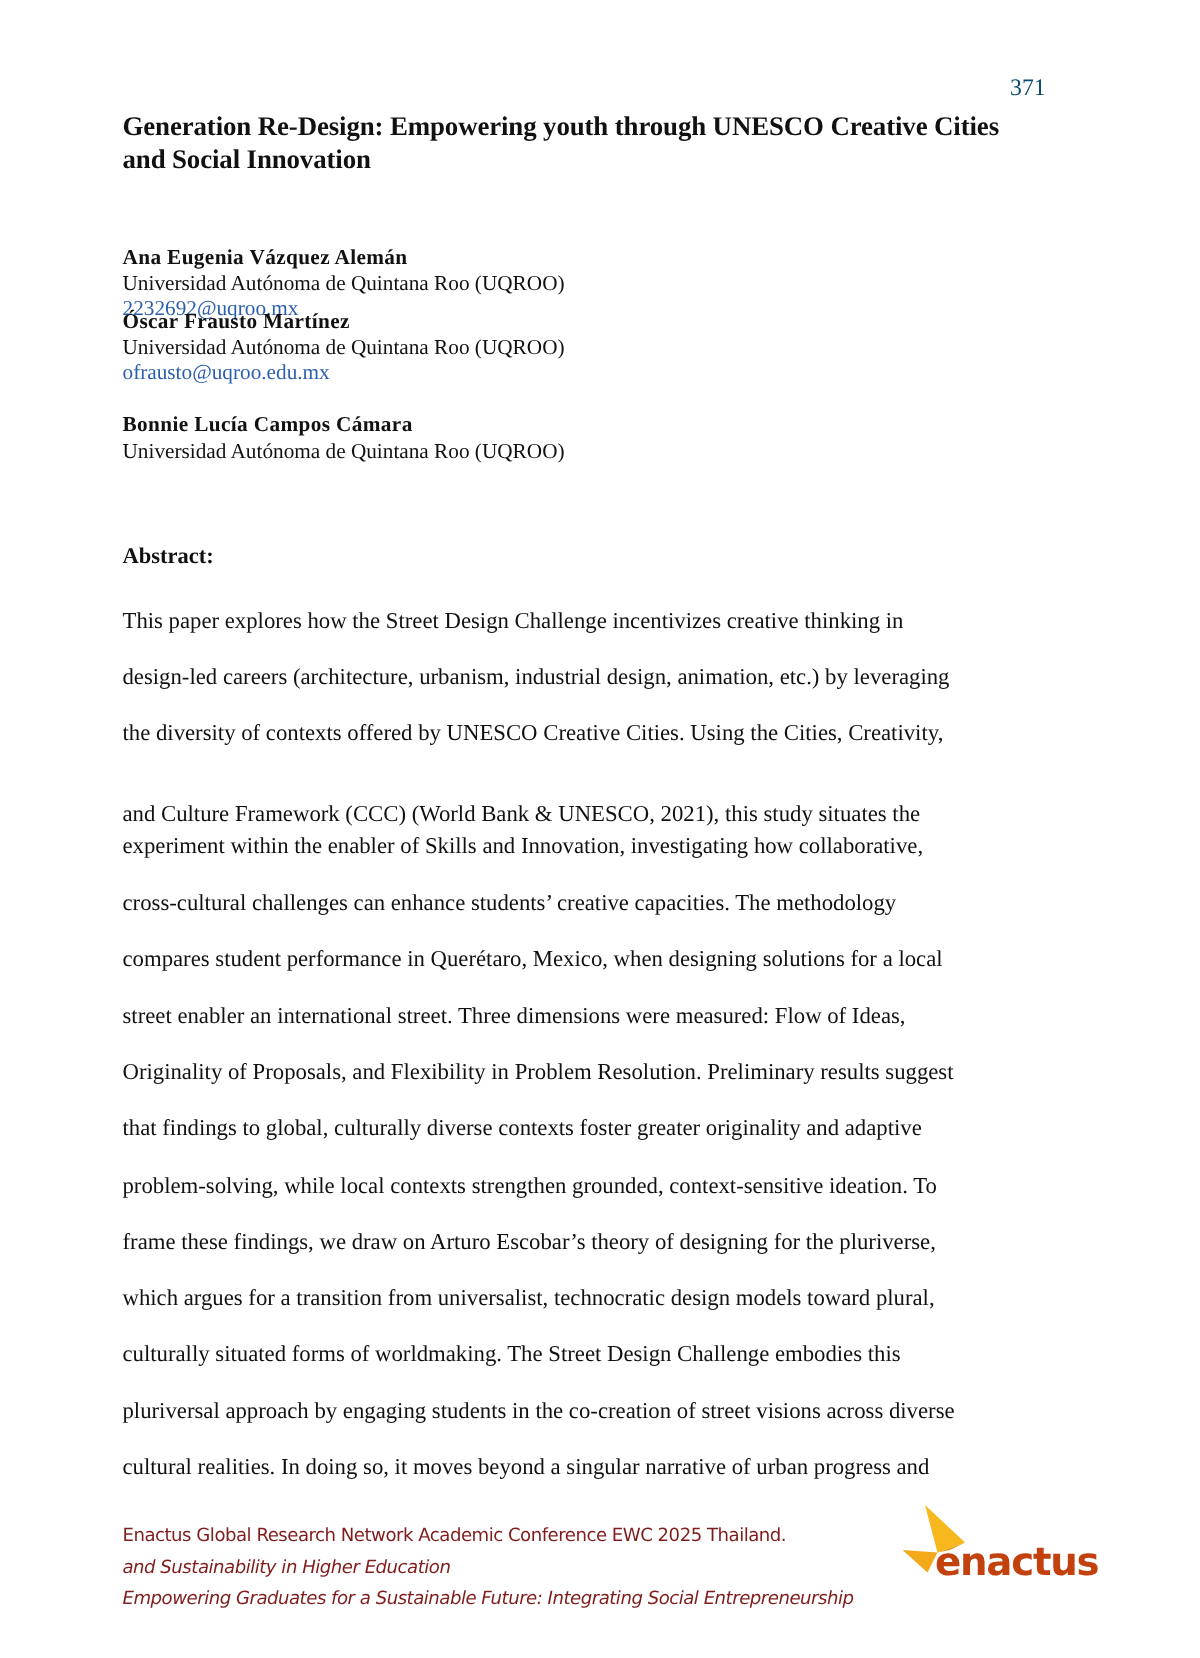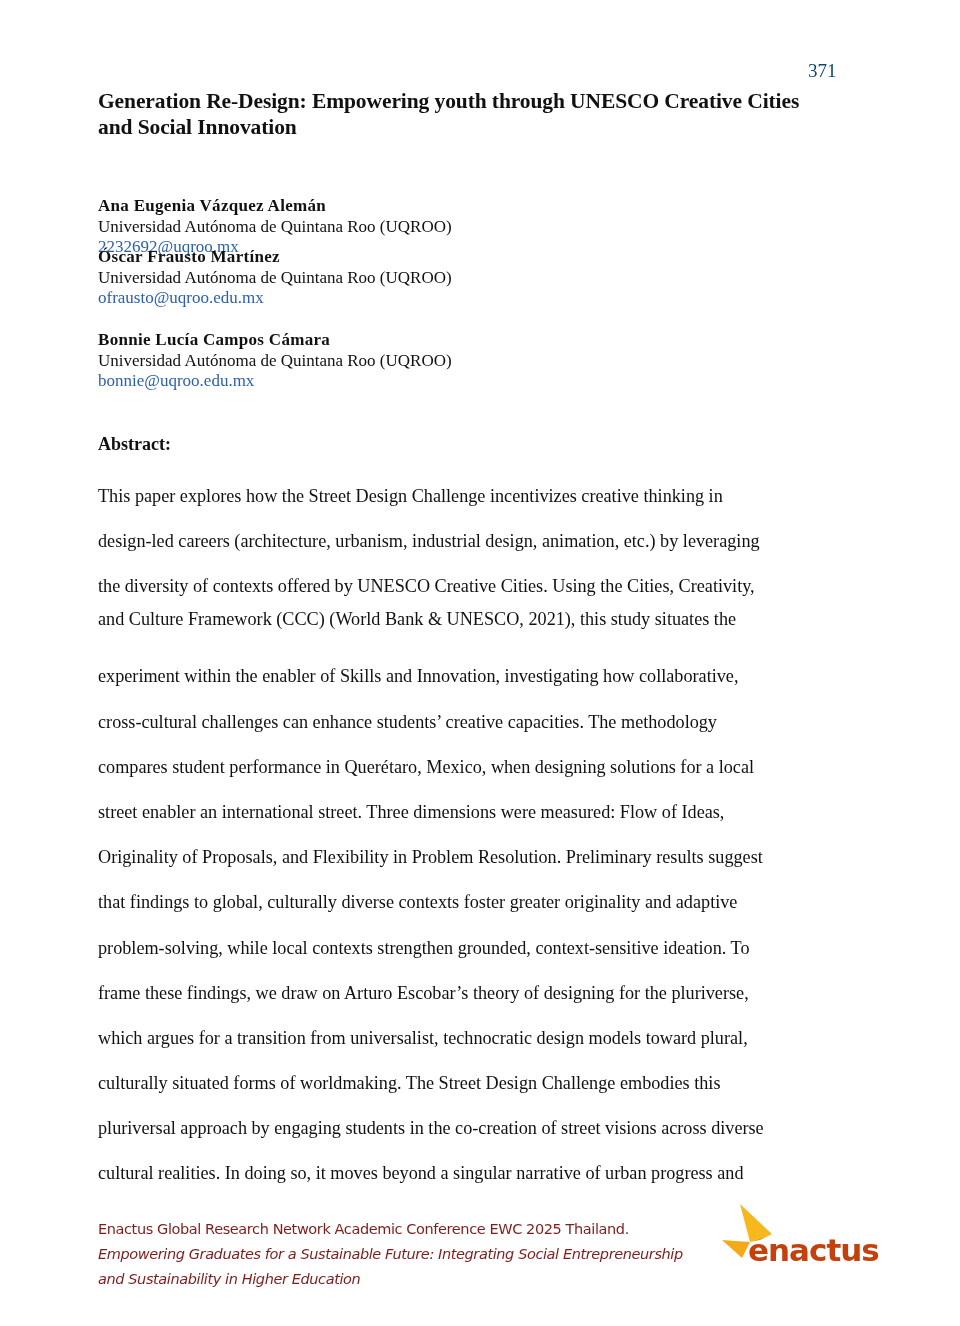--- a/index.html
+++ b/index.html
@@ -117,48 +117,47 @@
 
   <div class="author-block" style="top:247px;">
     <span class="author-name">Óscar Frausto Martínez</span>
     <span class="author-affil">Universidad Autónoma de Quintana Roo (UQROO)</span>
     <a class="author-email">ofrausto@uqroo.edu.mx</a>
   </div>
 
   <div class="author-block" style="top:330px;">
     <span class="author-name">Bonnie Lucía Campos Cámara</span>
     <span class="author-affil">Universidad Autónoma de Quintana Roo (UQROO)</span>
-    <a class="author-email">bonnie@uqroo.edu.mx</a>
   </div>
 
   <h2 class="abstract-heading">Abstract:</h2>
 
   <div>
     <div class="abstract-line" style="top:485px;">This paper explores how the Street Design Challenge incentivizes creative thinking in</div>
     <div class="abstract-line" style="top:530px;">design-led careers (architecture, urbanism, industrial design, animation, etc.) by leveraging</div>
     <div class="abstract-line" style="top:575px;">the diversity of contexts offered by UNESCO Creative Cities. Using the Cities, Creativity,</div>
-    <div class="abstract-line" style="top:608px;">and Culture Framework (CCC) (World Bank &amp; UNESCO, 2021), this study situates the</div>
+    <div class="abstract-line" style="top:640px;">and Culture Framework (CCC) (World Bank &amp; UNESCO, 2021), this study situates the</div>
     <div class="abstract-line" style="top:665px;">experiment within the enabler of Skills and Innovation, investigating how collaborative,</div>
     <div class="abstract-line" style="top:711px;">cross-cultural challenges can enhance students’ creative capacities. The methodology</div>
     <div class="abstract-line" style="top:756px;">compares student performance in Querétaro, Mexico, when designing solutions for a local</div>
     <div class="abstract-line" style="top:801px;">street enabler an international street. Three dimensions were measured: Flow of Ideas,</div>
     <div class="abstract-line" style="top:846px;">Originality of Proposals, and Flexibility in Problem Resolution. Preliminary results suggest</div>
     <div class="abstract-line" style="top:891px;">that findings to global, culturally diverse contexts foster greater originality and adaptive</div>
     <div class="abstract-line" style="top:937px;">problem-solving, while local contexts strengthen grounded, context-sensitive ideation. To</div>
     <div class="abstract-line" style="top:982px;">frame these findings, we draw on Arturo Escobar’s theory of designing for the pluriverse,</div>
     <div class="abstract-line" style="top:1027px;">which argues for a transition from universalist, technocratic design models toward plural,</div>
     <div class="abstract-line" style="top:1072px;">culturally situated forms of worldmaking. The Street Design Challenge embodies this</div>
     <div class="abstract-line" style="top:1117px;">pluriversal approach by engaging students in the co-creation of street visions across diverse</div>
     <div class="abstract-line" style="top:1162px;">cultural realities. In doing so, it moves beyond a singular narrative of urban progress and</div>
   </div>
 
   <div class="footer">
     <span class="line1">Enactus Global Research Network Academic Conference EWC 2025 Thailand.</span>
+    <span class="italic">and Sustainability in Higher Education</span>
     <span class="italic">Empowering Graduates for a Sustainable Future: Integrating Social Entrepreneurship</span>
-    <span class="italic">and Sustainability in Higher Education</span>
   </div>
 
   <div class="logo">
     <svg width="60" height="60" viewBox="0 0 60 60" style="position:absolute;left:0;top:0;">
       <polygon points="18,2 50,32 28,40" fill="#f6b81c"></polygon>
       <polygon points="0,38 28,40 20,56" fill="#f3a91a"></polygon>
       <polygon points="28,40 50,32 38,38" fill="#e89a0c"></polygon>
     </svg>
     <span class="logo-text">enactus</span>
   </div>

